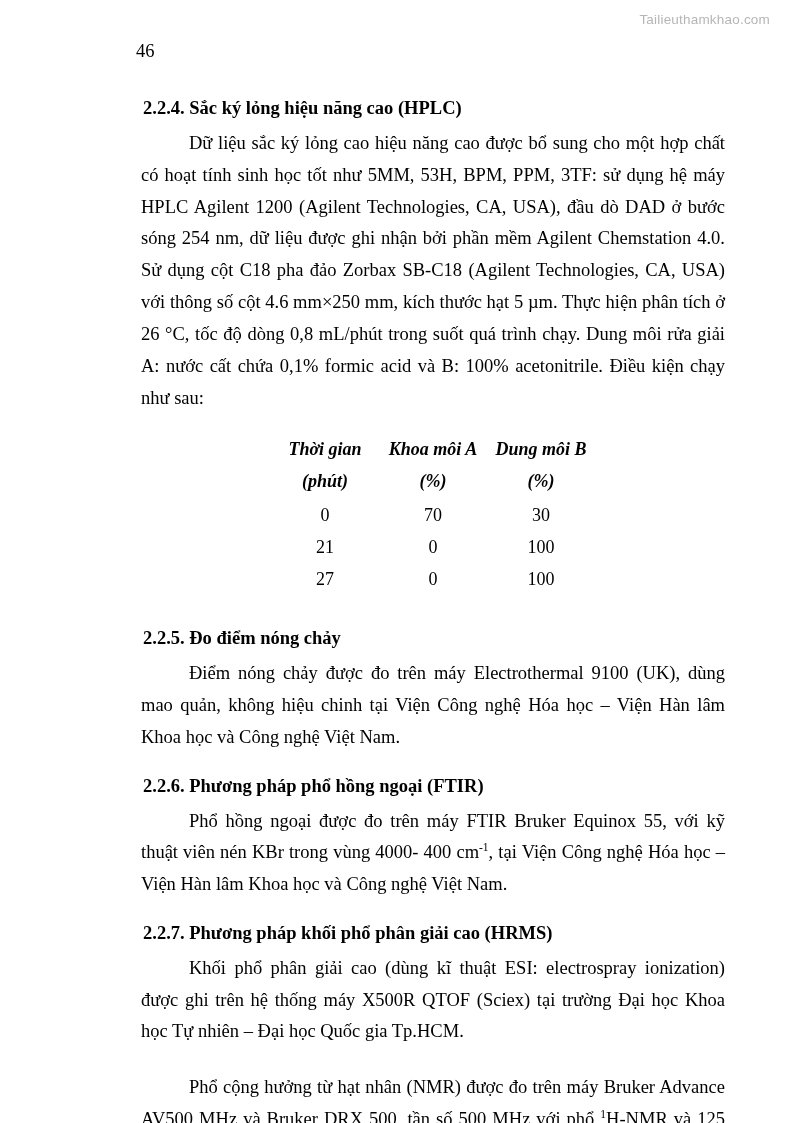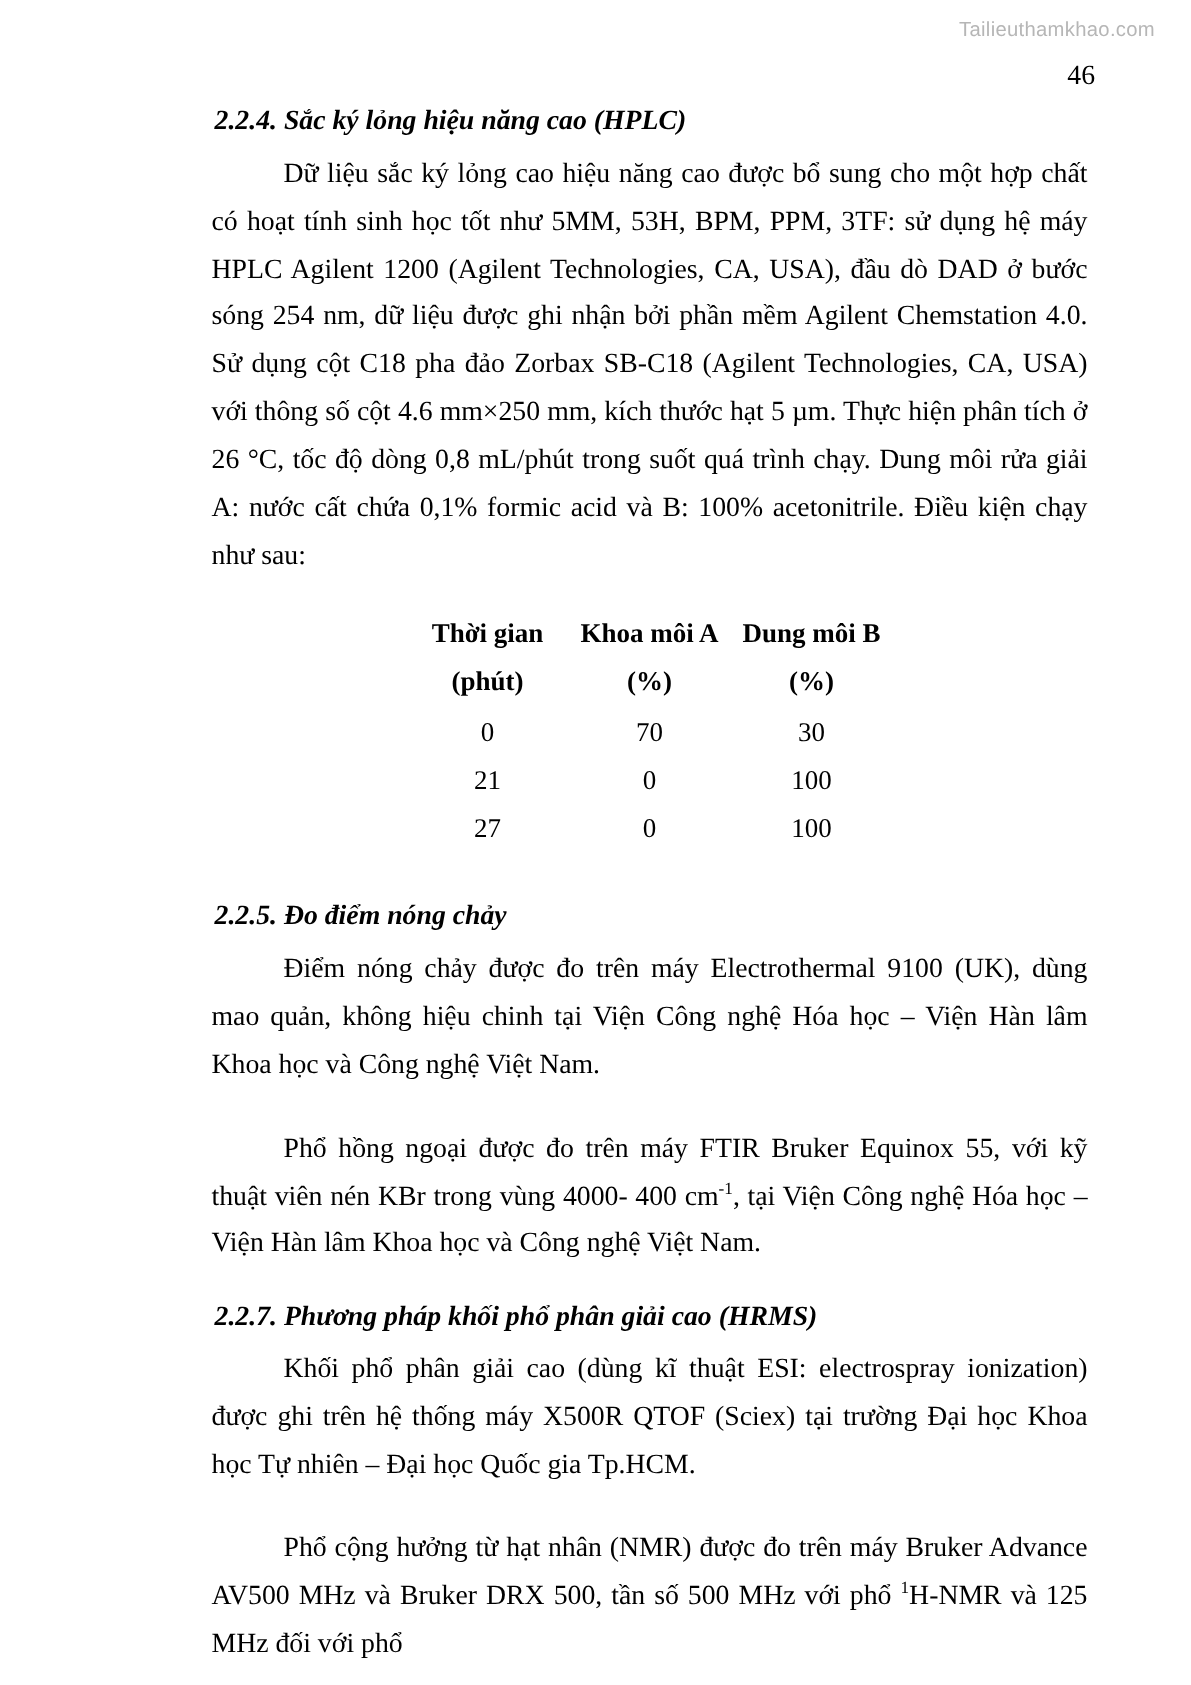--- a/index.html
+++ b/index.html
@@ -36,30 +36,29 @@
   }
 
   .content {
     position: absolute;
     left: 136px;
     top: 40px;
     width: 594px;
   }
 
   .page-number {
-    text-align: right;
+    text-align: left;
     font-size: 18.5px;
     line-height: 1.2;
-    margin: 0 0 6px 0;
+    margin: 0 0 33px 0;
   }
 
   h2.section-heading {
     font-size: 18.5px;
     font-weight: bold;
-    font-style: italic;
     margin: 0 0 6px 0;
     padding-left: 7px;
     line-height: 1.45;
     white-space: nowrap;
   }
 
   p.body-para {
     font-size: 18.5px;
     line-height: 1.72;
     margin: 5px;
@@ -88,20 +87,21 @@
   table.gradient-table th,
   table.gradient-table td {
     text-align: center;
     font-size: 18px;
     padding: 3px 0 4px 0;
     line-height: 1.38;
     border: none;
   }
   table.gradient-table th {
     font-weight: bold;
+    font-style: italic;
   }
   table.gradient-table thead tr.head-top th {
     padding-top: 7px;
   }
   table.gradient-table thead tr.head-bottom th {
     padding-bottom: 6px;
   }
   .tbl-top-rule {
     border-top: 2.4px solid #1a1a1a;
   }
@@ -175,20 +175,21 @@
       </tbody>
     </table>
 
     <div class="spacer-lg"></div>
 
     <h2 class="section-heading">2.2.5. Đo điểm nóng chảy</h2>
     <p class="body-para">Điểm nóng chảy được đo trên máy Electrothermal 9100 (UK), dùng mao quản, không hiệu chinh tại Viện Công nghệ Hóa học – Viện Hàn lâm Khoa học và Công nghệ Việt Nam.</p>
 
     <div class="spacer-sm"></div>
 
+    <h2 class="section-heading">2.2.6. Phương pháp phổ hồng ngoại (FTIR)</h2>
     <p class="body-para"><span>Phổ hồng ngoại được đo trên máy FTIR Bruker Equinox 55, với kỹ thuật viên nén KBr trong vùng 4000- 400 cm</span><sup>-1</sup><span>, tại Viện Công nghệ Hóa học – Viện Hàn lâm Khoa học và Công nghệ Việt Nam.</span></p>
 
     <div class="spacer-sm"></div>
 
     <h2 class="section-heading">2.2.7. Phương pháp khối phổ phân giải cao (HRMS)</h2>
     <p class="body-para">Khối phổ phân giải cao (dùng kĩ thuật ESI: electrospray ionization) được ghi trên hệ thống máy X500R QTOF (Sciex) tại trường Đại học Khoa học Tự nhiên – Đại học Quốc gia Tp.HCM.</p>
 
     <div class="spacer-sm"></div>
 
     <p class="body-para"><span>Phổ cộng hưởng từ hạt nhân (NMR) được đo trên máy Bruker Advance AV500 MHz và Bruker DRX 500, tần số 500 MHz với phổ </span><sup>1</sup><span>H-NMR và 125 MHz đối với phổ </span></p>

